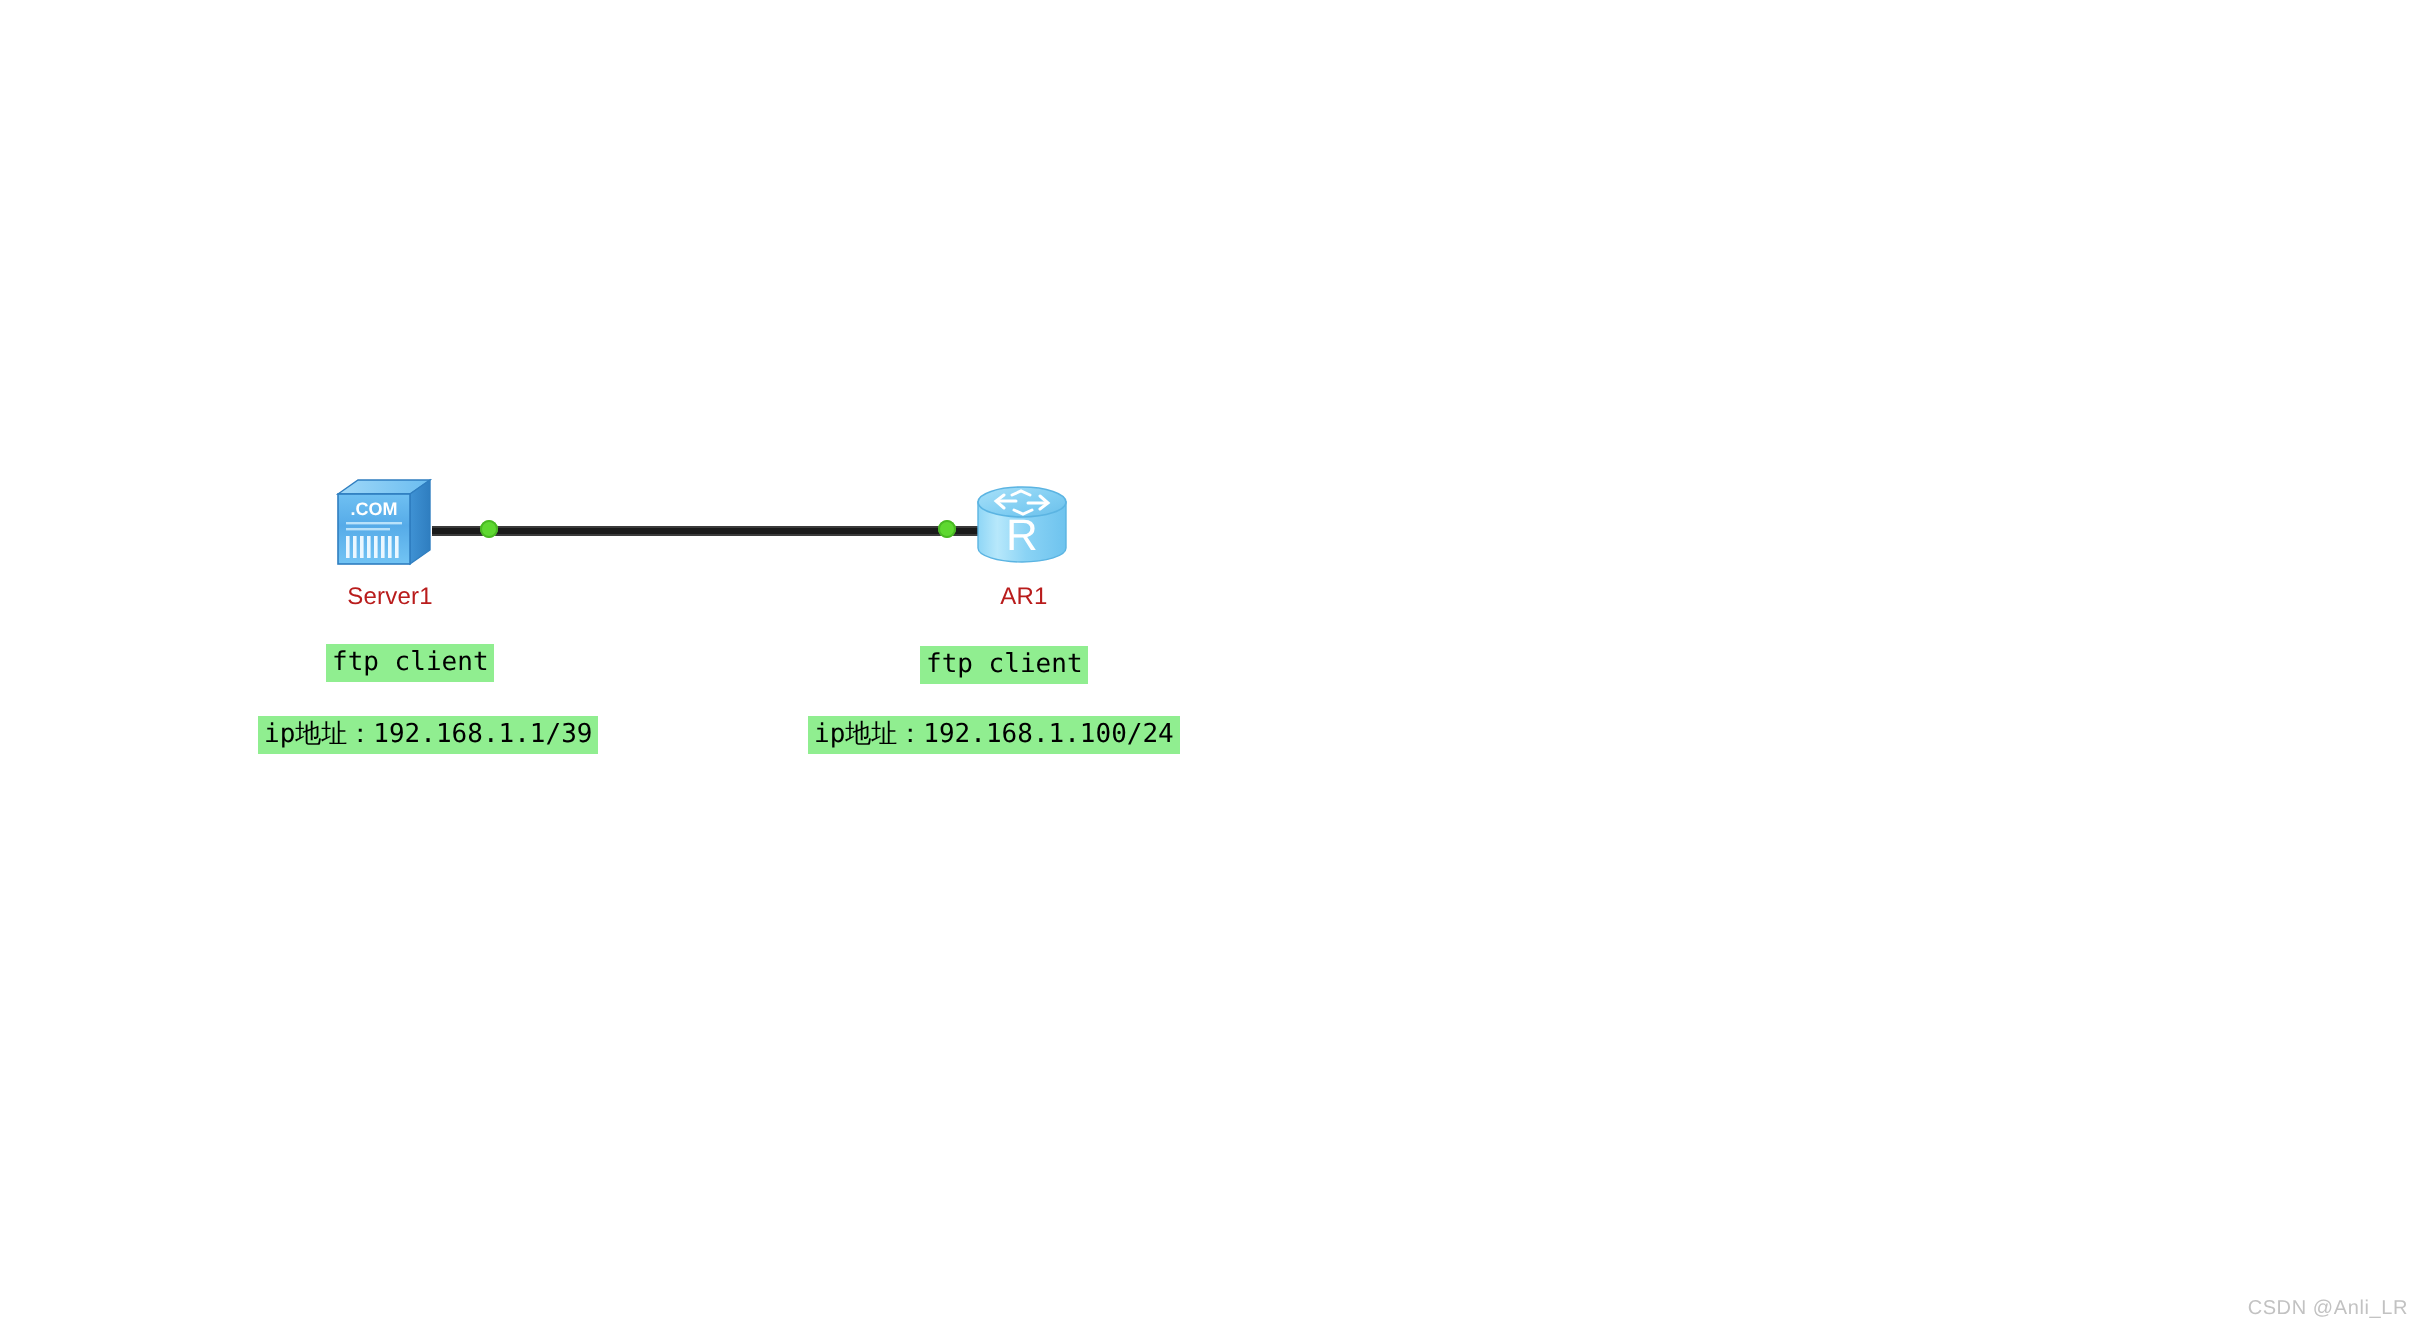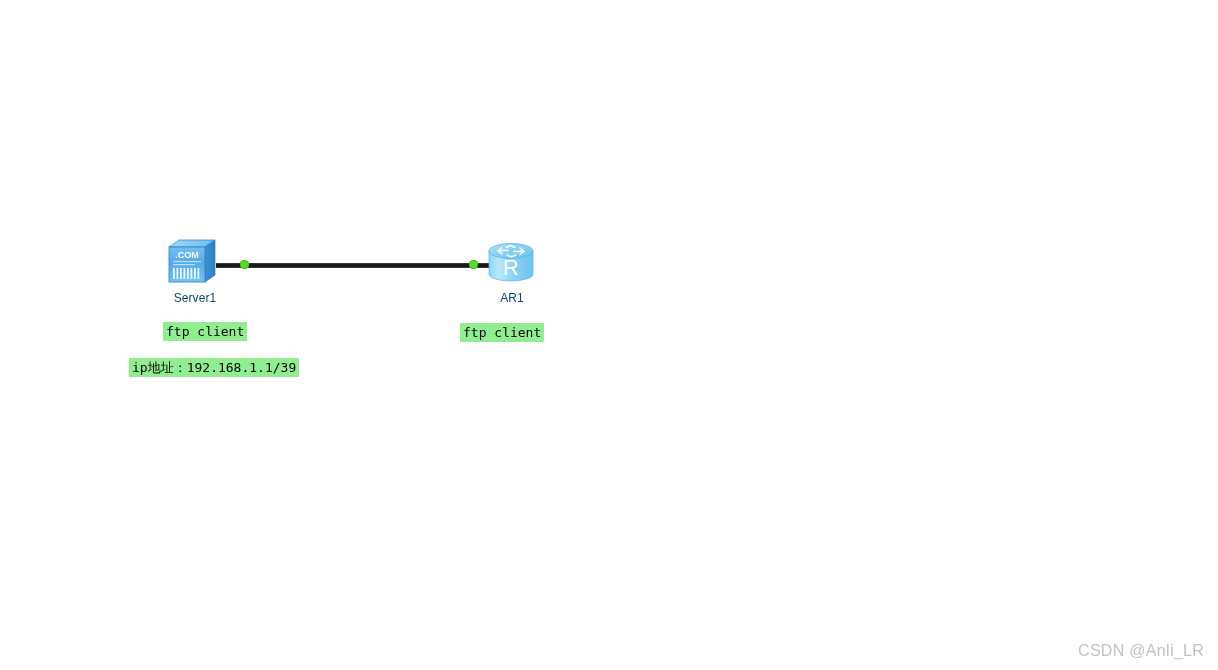--- a/index.html
+++ b/index.html
@@ -46,21 +46,21 @@
     text-align: center;
   }
   .node-icon-wrap {
     position: relative;
     height: 52px;
     width: 110px;
   }
   .node-label {
     font-family: "Liberation Sans", sans-serif;
     font-size: 12px;
-    color: #0c4a6e;
+    color: #b91c1c;
     line-height: 14px;
     margin-top: 4px;
     letter-spacing: 0.1px;
   }
 
   
   .server-icon {
     position: absolute;
     left: 26px;
     top: 4px;
@@ -89,21 +89,21 @@
     white-space: nowrap;
     letter-spacing: 0px;
   }
 
   
   .watermark {
     position: absolute;
     right: 14px;
     bottom: 10px;
     font-family: "Liberation Sans", sans-serif;
-    font-size: 16px;
+    font-size: 10px;
     color: #c2c2c2;
     letter-spacing: 0.3px;
     white-space: nowrap;
   }
 </style>
 </head>
 <body>
 
 <div id="canvas">
 
@@ -193,16 +193,17 @@
     </div>
     <div class="node-label">AR1</div>
   </div>
 
   <div class="annot" style="left:163px; top:322px;">ftp client</div>
 
   <div class="annot" style="left:129px; top:358px;">ip地址：192.168.1.1/39</div>
 
   <div class="annot" style="left:460px; top:323px;">ftp client</div>
 
+  <div class="annot" style="left:404px; top:358px;">ip地址：192.168.1.100/24</div>
 
   <div class="watermark">CSDN @Anli_LR</div>
 
 </div>
 
 </body></html>

